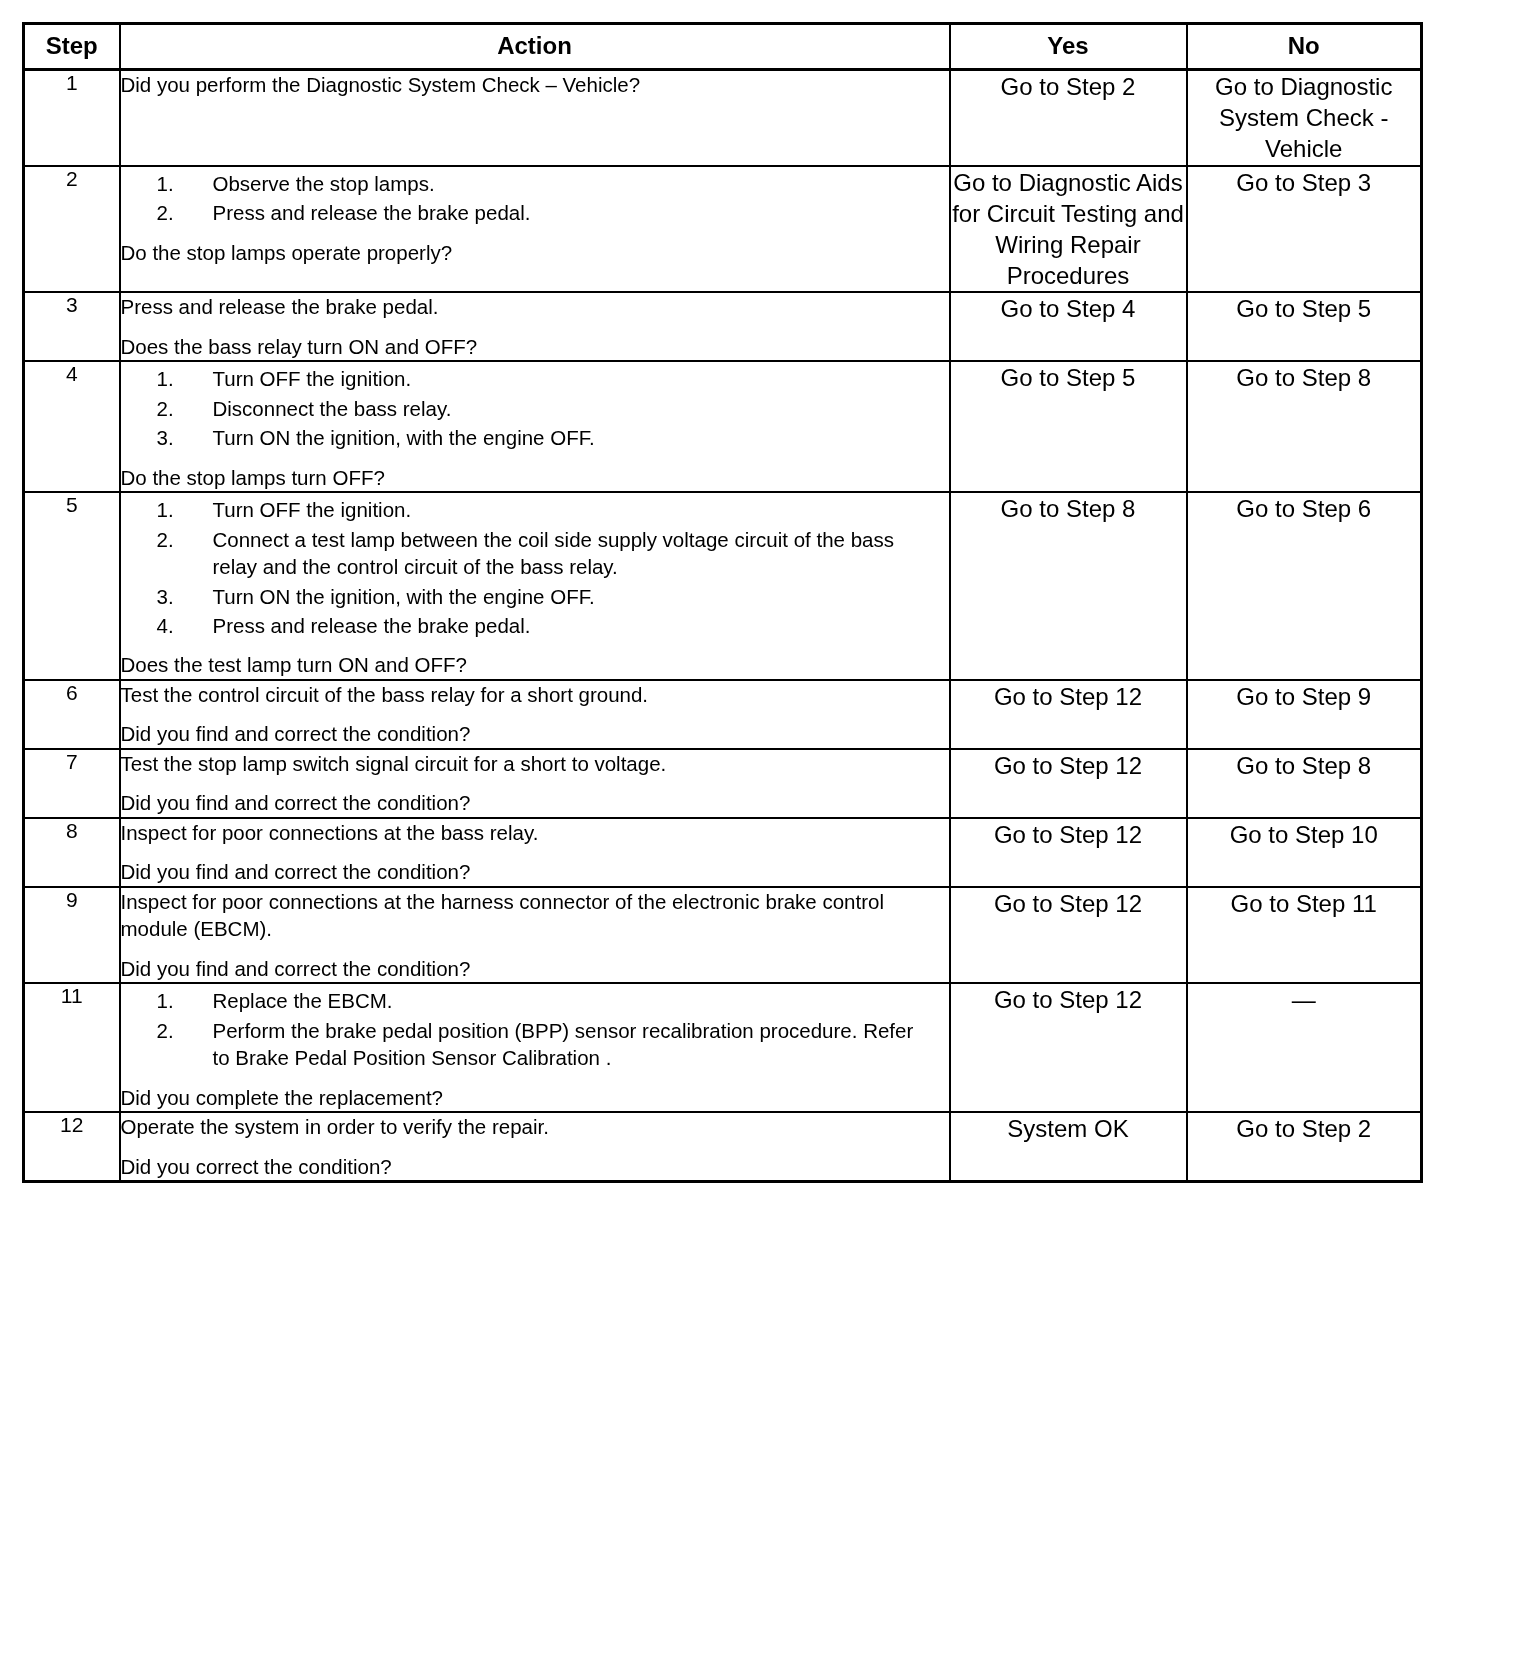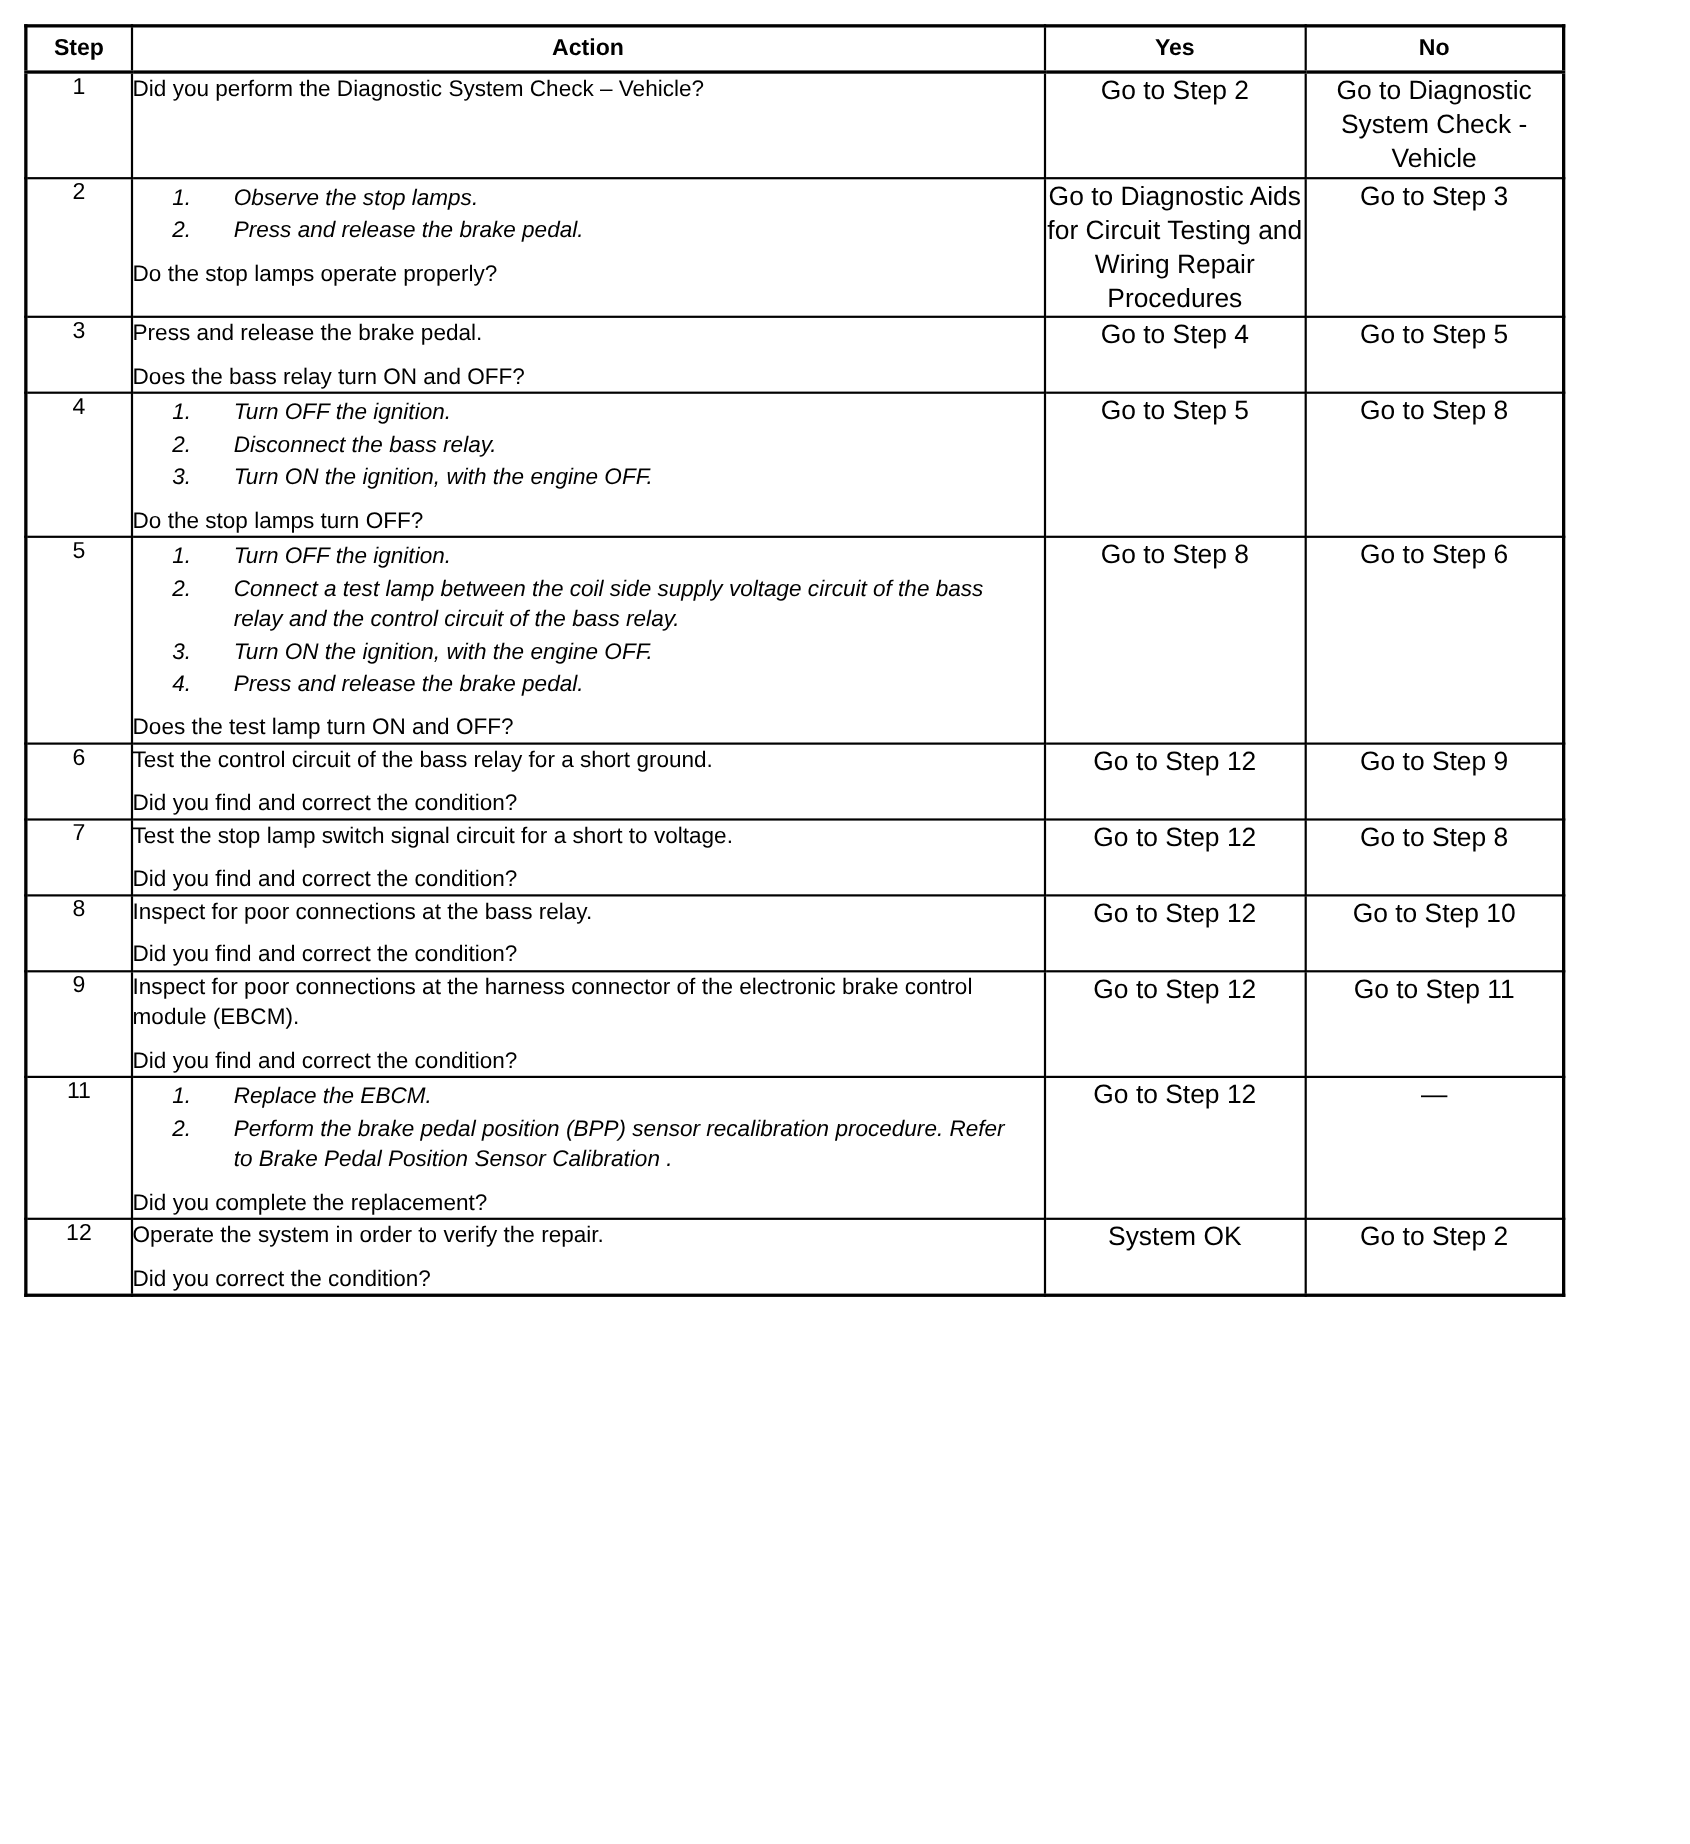--- a/index.html
+++ b/index.html
@@ -29,21 +29,21 @@
   table.diag col.c-no { width: 235px; }
 
   table.diag th, table.diag td {
     border: 2px solid #000;
     vertical-align: top;
     padding: 0;
   }
   table.diag thead th {
     text-align: center;
     font-weight: bold;
-    font-size: 21px;
+    font-size: 24px;
     padding: 7px 4px 8px 4px;
     vertical-align: middle;
     border-bottom: 3px solid #000;
   }
   td.step-cell {
     text-align: center;
     vertical-align: middle;
     font-size: 21px;
   }
   td.action-cell {
@@ -62,21 +62,20 @@
     vertical-align: top;
   }
   .lead {
     margin: 0 0 0 0;
   }
   ol.steps {
     margin: 3px 16px 0 0;
     padding-left: 92px;
     list-style: none;
     counter-reset: li;
-    font-style: italic;
   }
   ol.steps > li {
     counter-increment: li;
     position: relative;
     margin: 0 0 2px 0;
     line-height: 1.34;
   }
   ol.steps > li::before {
     content: counter(li) ".";
     position: absolute;

